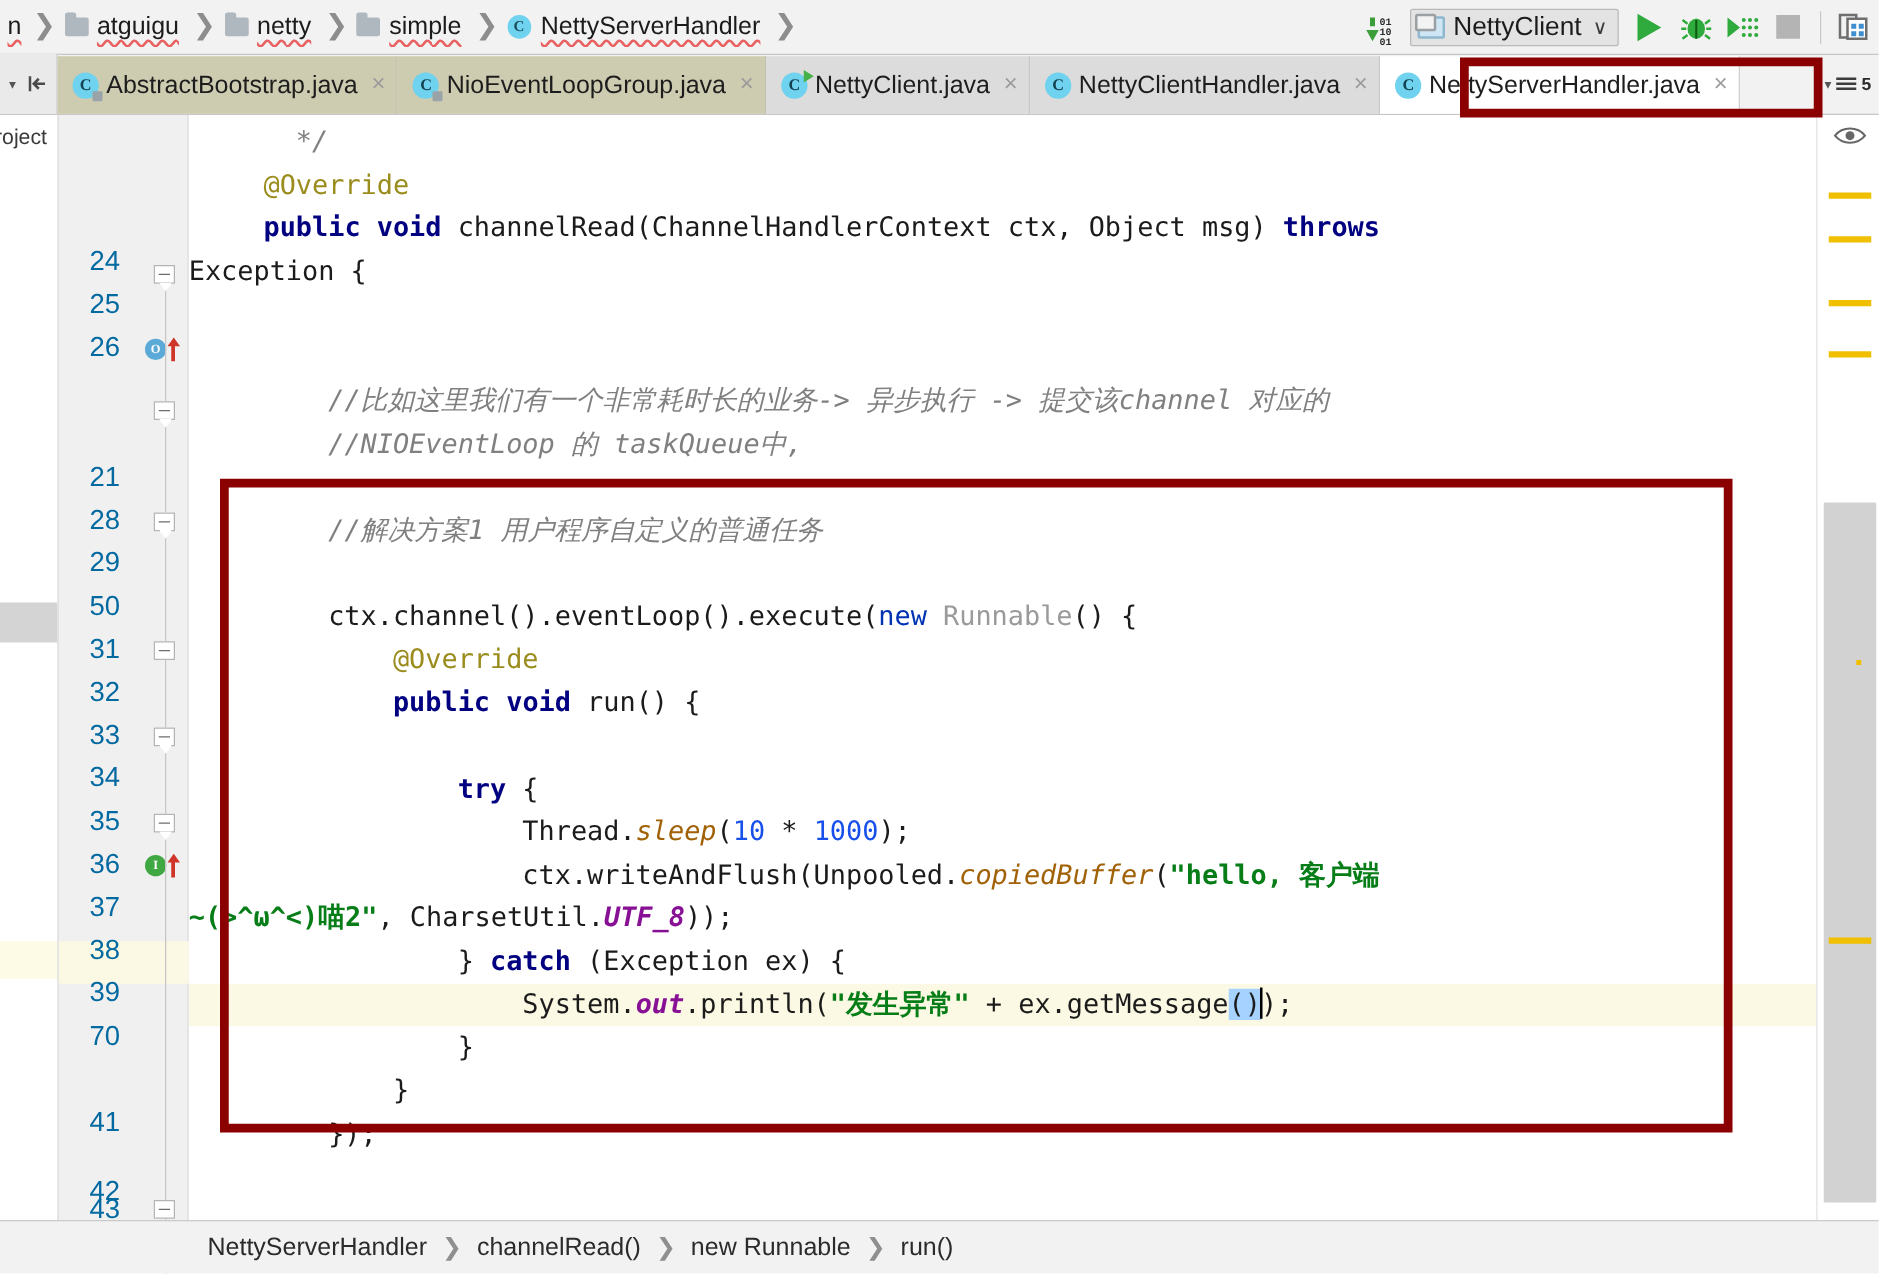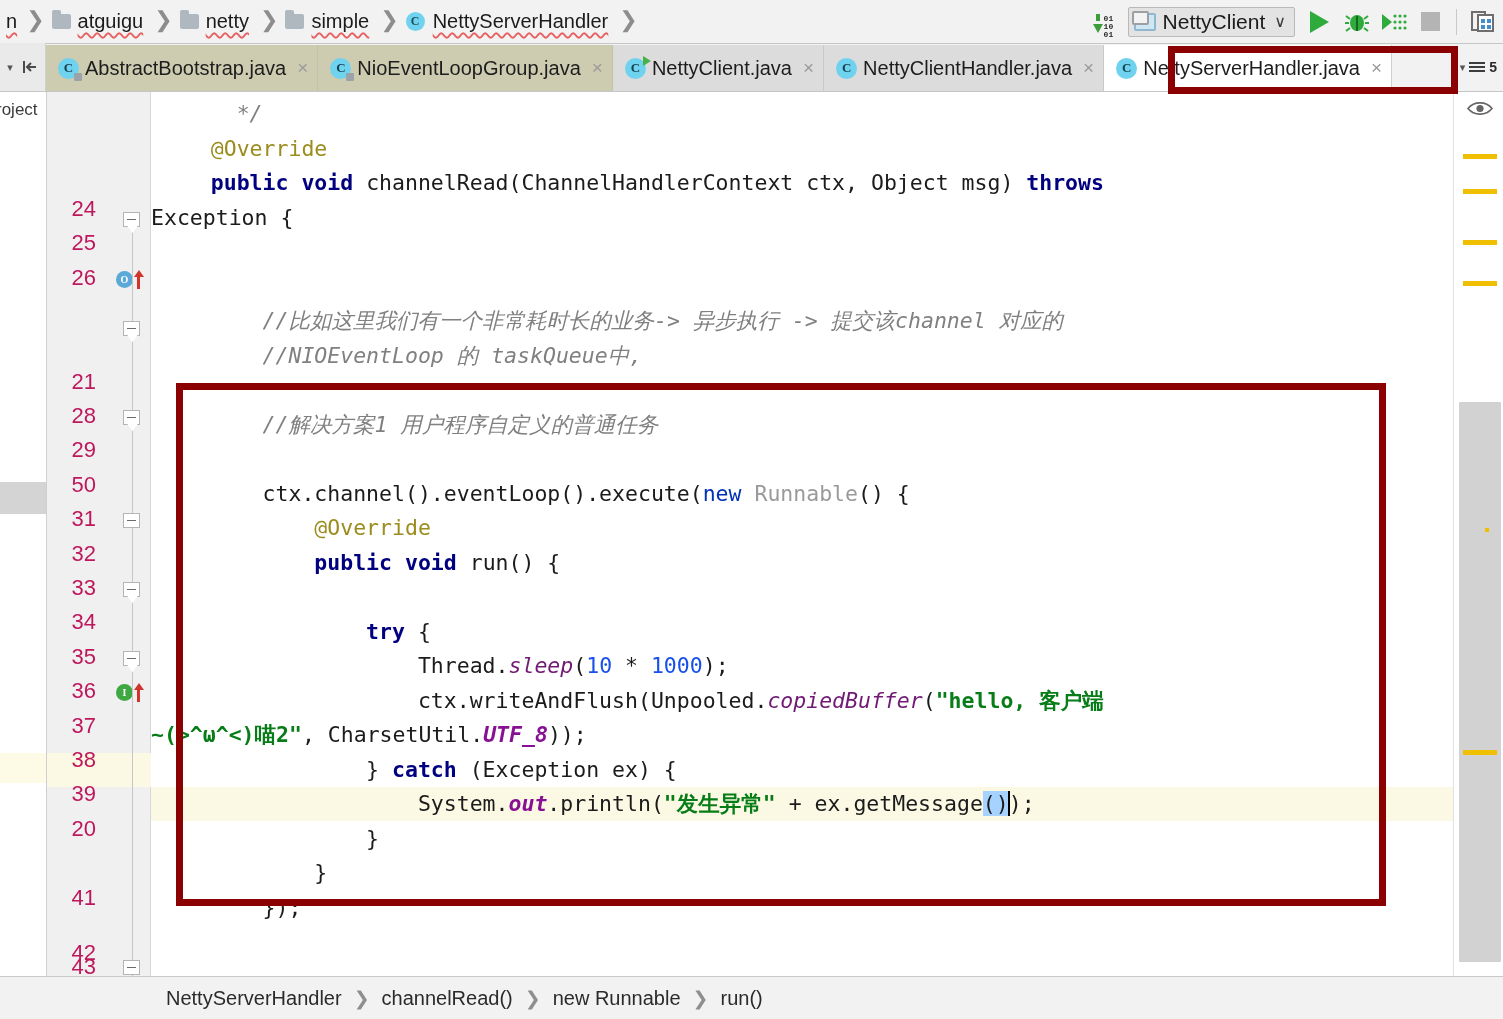--- a/index.html
+++ b/index.html
@@ -107,21 +107,21 @@
   .leftstrip .yellow-block{ position:absolute; left:0; top:661px; width:46px; height:30px; background:#fdfbe6; }
 
   
   .editor{ position:absolute; left:46px; top:92px; width:1457px; height:884px; background:#fff;
            border-left:1px solid #cfcfcf; }
   .gutter{
     position:absolute; left:0; top:0; width:104px; height:884px;
     background:#f0f0f0; border-right:1px solid #d8d8d8;
   }
   .gutter .ln{
-    position:absolute; right:54px; font-size:22px; color:#be185d;
+    position:absolute; right:54px; font-size:22px; color:#0369a1;
     font-family:"Liberation Sans", sans-serif; text-align:right; width:46px;
   }
   .gutter .hl-row{ position:absolute; left:0; width:104px; height:34px; background:#fbf8e3; }
   .fold{
     position:absolute; right:10px; width:17px; height:15px;
     border:1px solid #b4b4b4; background:#fff;
   }
   .fold::after{ content:""; position:absolute; left:3px; top:6px; width:9px;height:1px;background:#6c6c6c; }
   .fold.tip::before{
     content:""; position:absolute; left:3px; top:13px; width:9px;height:7px;
@@ -148,21 +148,21 @@
     position:absolute; left:0; top:0; width:1303px;
     font-family:"DejaVu Sans Mono","Liberation Mono", monospace;
     font-size:21.5px; line-height:34.5px; color:#1b1b1b; white-space:pre;
   }
   .code .row{ height:34.5px; }
   .kw{ color:#000080; font-weight:bold; }
   .ann{ color:#9b8c1e; }
   .cmt{ color:#808080; font-style:italic; }
   .str{ color:#067d17; font-weight:bold; }
   .num{ color:#1750eb; }
-  .fld{ color:#701a75; font-style:italic; }
+  .fld{ color:#a16207; font-style:italic; }
   .stc{ color:#871094; font-style:italic; font-weight:bold; }
   .dim{ color:#9a9a9a; }
   .sel{ background:#a6d2ff; }
   .caretbar{ display:inline-block; width:2px; height:25px; background:#000;
              vertical-align:-5px; margin:0 -1px; }
 
   
   .rightgutter{
     position:absolute; right:0; top:0; width:50px; height:884px; background:#fff;
     border-left:1px solid #e2e2e2;
@@ -350,21 +350,21 @@
       <div class="ln" style="top:380px;">50</div>
       <div class="ln" style="top:414px;">31</div>
       <div class="ln" style="top:449px;">32</div>
       <div class="ln" style="top:483px;">33</div>
       <div class="ln" style="top:517px;">34</div>
       <div class="ln" style="top:552px;">35</div>
       <div class="ln" style="top:586px;">36</div>
       <div class="ln" style="top:621px;">37</div>
       <div class="ln" style="top:655px;">38</div>
       <div class="ln" style="top:689px;">39</div>
-      <div class="ln" style="top:724px;">20</div>
+      <div class="ln" style="top:724px;">70</div>
       <div class="ln" style="top:793px;">41</div>
       <div class="ln" style="top:848px;">42</div>
       <div class="ln" style="top:862px;text-align:right;">43</div>
       <div class="ln" style="top:896px;">44</div>
 
       <div class="gmark" style="top:178px; right:6px;">
         <span class="ovr-dot blue">O</span>
         <span class="up-arrow"></span>
       </div>
       <div class="gmark" style="top:591px; right:6px;">

